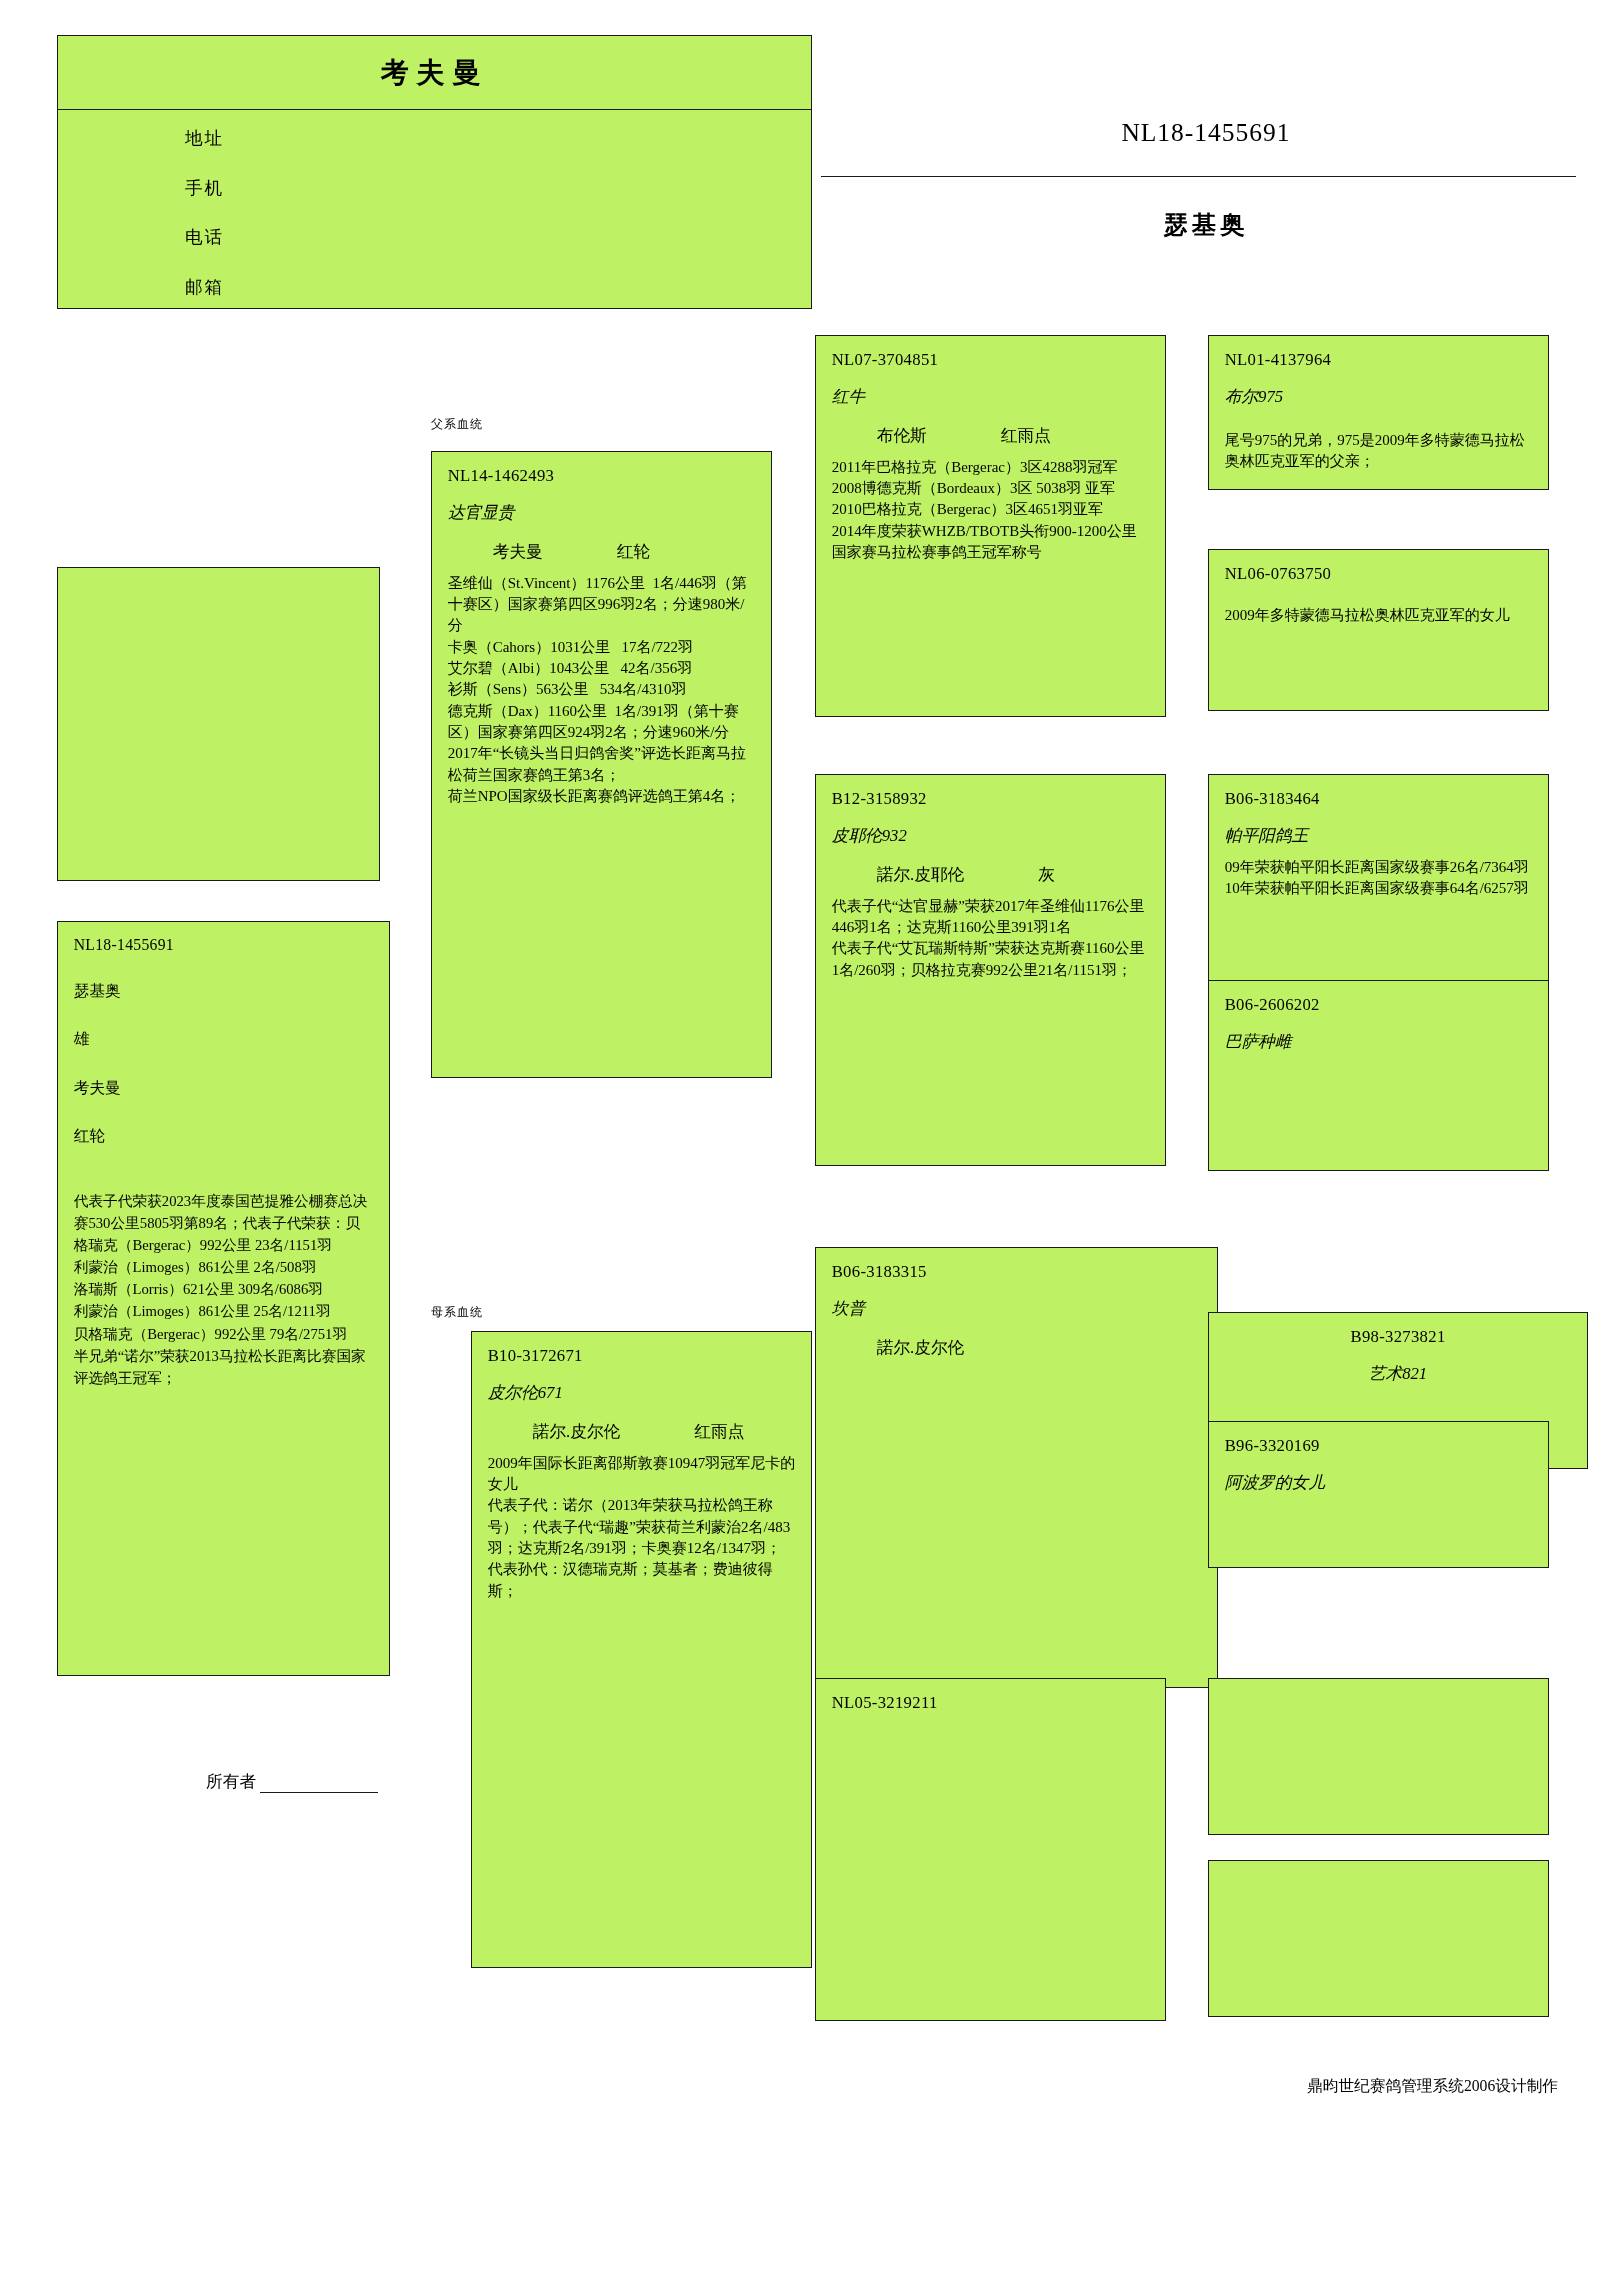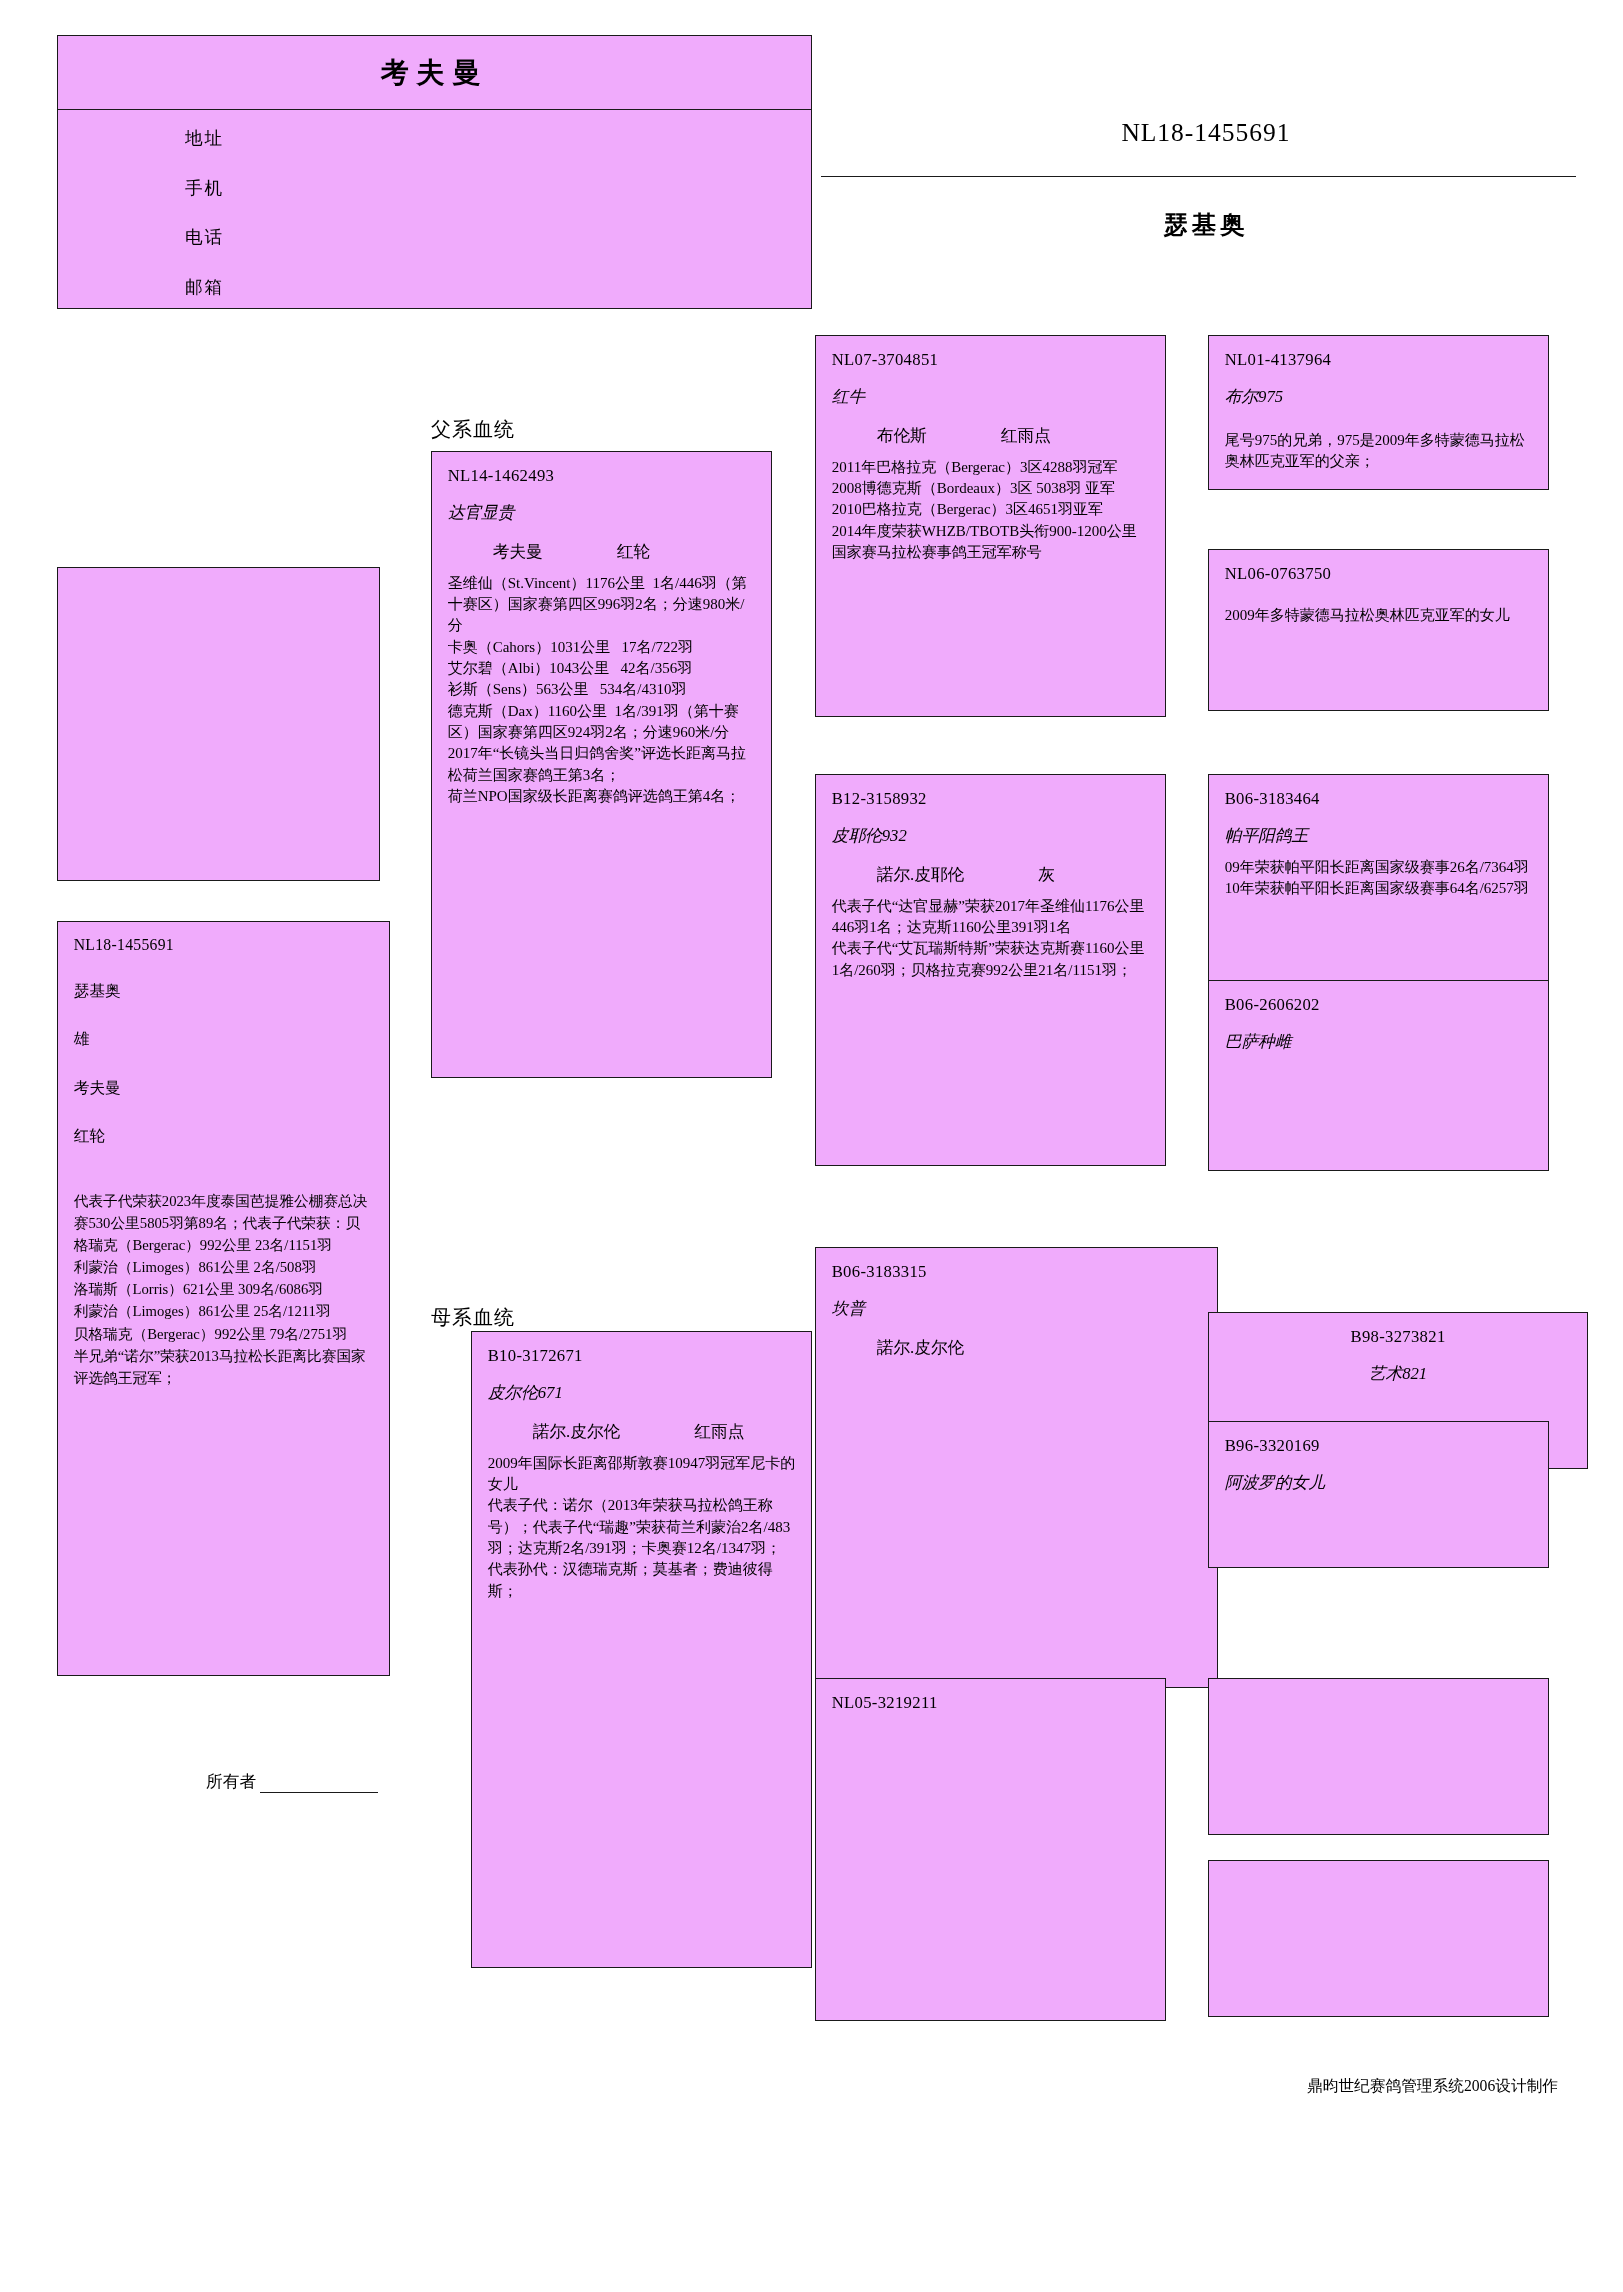--- a/index.html
+++ b/index.html
@@ -19,21 +19,21 @@
     position: absolute;
     left: 0; top: 0;
     width: 1623px;
     height: 2293px;
   }
   
   .box {
     position: absolute;
     border: 1.5px solid #1a1a1a;
     box-sizing: border-box;
-    background: #f0abfc;
+    background: #bef264;
     overflow: hidden;
   }
   .pad {
     padding: 13.7px 15.7px 7.8px 15.7px;
   }
   .code {
     font-size: 16.7px;
     letter-spacing: 0.3px;
     font-family: "Liberation Serif", serif;
     white-space: nowrap;
@@ -116,21 +116,21 @@
     text-align: center;
     font-size: 24.5px;
     font-weight: bold;
     letter-spacing: 3.9px;
     font-family: "Liberation Serif", serif;
   }
 
   
   .section-label {
     position: absolute;
-    font-size: 20px;
+    font-size: 12px;
     letter-spacing: 1px;
     font-family: Liberation Sans, sans-serif;
   }
   #label-sire { left: 431px; top: 416px; }
   #label-dam  { left: 431px; top: 1304px; }
 
   
   #photo-box {
     left: 57px; top: 567px; width: 323px; height: 314px;
   }

